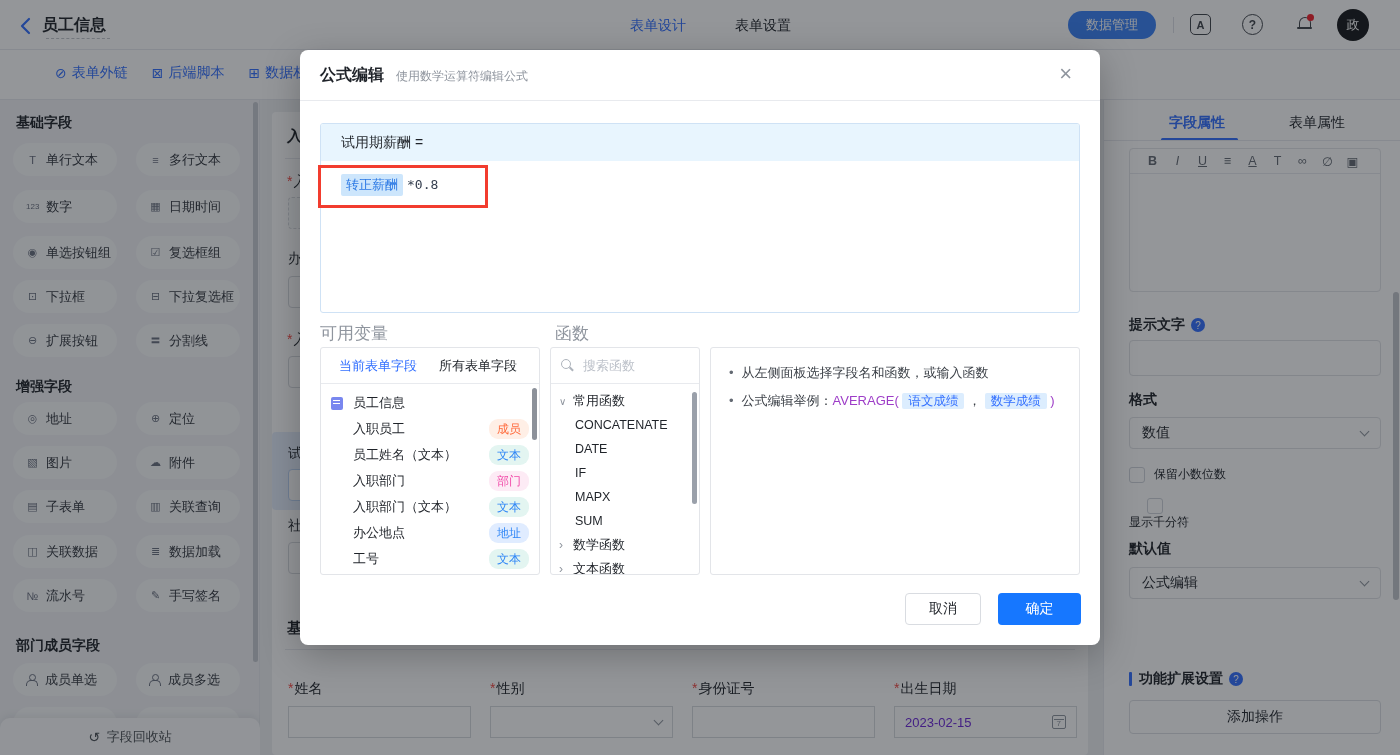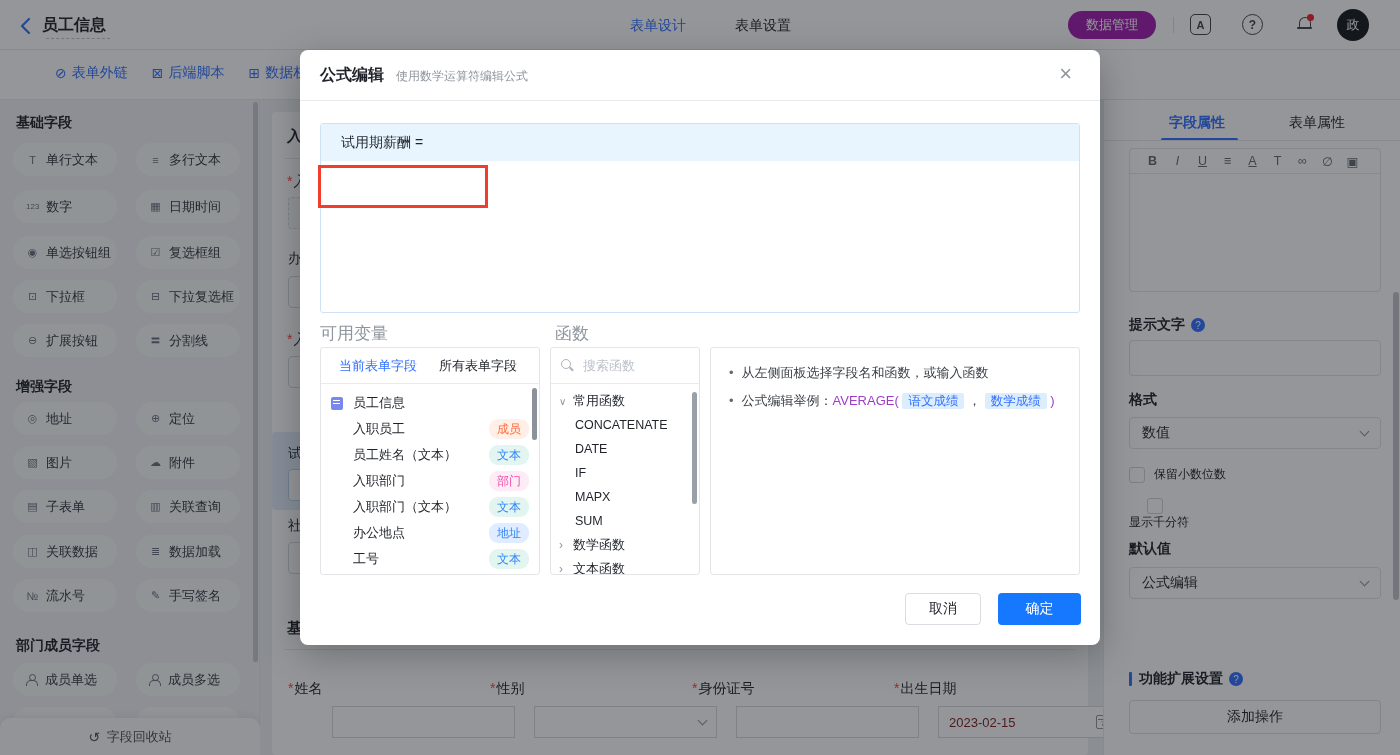--- a/index.html
+++ b/index.html
@@ -6,21 +6,21 @@
   *{box-sizing:border-box;font-family:"Liberation Sans","DejaVu Sans",sans-serif;}
   .stage{position:relative;width:1400px;height:755px;overflow:hidden;background:#eef0f3;}
   .abs{position:absolute;}
 
   
   .hdr{position:absolute;left:0;top:0;width:1400px;height:50px;background:#fff;border-bottom:1px solid #e8eaee;}
   .back-title{font-size:16px;font-weight:600;color:#1f2329;}
   .dash-underline{border-bottom:1px dashed #c3c7cd;height:1px;}
   .top-tab{font-size:14px;color:#1f2329;}
   .top-tab.active{color:#3370ff;}
-  .pill-green{background:#a21caf;color:#fff;border:none;border-radius:15px;height:28px;padding:0 18px;font-size:13px;}
+  .pill-green{background:#3b82f6;color:#fff;border:none;border-radius:15px;height:28px;padding:0 18px;font-size:13px;}
   .vsep{width:1px;height:16px;background:#dcdfe5;}
   .icon-box{width:21px;height:21px;border:1.7px solid #41454c;border-radius:5px;color:#41454c;font-size:11px;font-weight:700;display:flex;align-items:center;justify-content:center;}
   .icon-circle{width:21px;height:21px;border:1.7px solid #41454c;border-radius:50%;color:#41454c;font-size:12px;font-weight:600;display:flex;align-items:center;justify-content:center;}
   .bell{position:relative;width:15px;height:14px;display:inline-block;}
   .bell::before{content:"";position:absolute;left:2px;top:0;width:10px;height:9px;border:1.7px solid #41454c;border-bottom:none;border-radius:6px 6px 0 0;}
   .bell::after{content:"";position:absolute;left:0;top:10px;width:15px;height:1.7px;background:#41454c;border-radius:1px;}
   .bell .dot{position:absolute;right:-2px;top:-3px;width:7px;height:7px;background:#f5222d;border-radius:50%;}
   .avatar{width:32px;height:32px;border-radius:50%;background:#17191c;color:#fff;font-size:13px;display:flex;align-items:center;justify-content:center;}
 
   .subhdr{position:absolute;left:0;top:50px;width:1400px;height:50px;background:#fff;border-bottom:1px solid #e8eaee;}
@@ -42,21 +42,21 @@
 
   
   .canvas{position:absolute;left:260px;top:100px;width:843px;height:655px;background:#eef0f3;}
   .card{position:absolute;left:12px;top:12px;width:816px;height:643px;background:#fff;border-radius:4px;}
   .cv-label{position:absolute;font-size:14px;color:#1f2329;white-space:nowrap;}
   .cv-label.bold{font-weight:700;font-size:15px;}
   .cv-input{position:absolute;width:120px;height:32px;background:#fff;border:1px solid #d8dadf;border-radius:4px;}
   .cv-input.dashed{border-style:dashed;background:#fafbfc;}
   .fld-label{font-size:14px;color:#1f2329;white-space:nowrap;}
   .star{color:#f54a45;margin-right:1px;}
-  .f-input{position:absolute;width:183px;height:32px;background:#fff;border:1px solid #d8dadf;border-radius:0;font-size:13px;color:#7f1d1d;padding:0 10px;margin-left:44px;}
+  .f-input{position:absolute;width:183px;height:32px;background:#fff;border:1px solid #d8dadf;border-radius:0;font-size:13px;color:#6d28d9;padding:0 10px;}
   .chev{display:inline-block;width:7px;height:7px;border-right:1.5px solid #8f959e;border-bottom:1.5px solid #8f959e;transform:rotate(45deg);}
   .cal{position:relative;width:14px;height:14px;border:1.5px solid #8f959e;border-radius:2px;}
   .cal::before{content:"";position:absolute;left:1px;right:1px;top:2.5px;height:1.4px;background:#8f959e;}
   .cal::after{content:"7";position:absolute;left:3.5px;top:3px;font-size:8px;color:#8f959e;}
 
   
   .props{position:absolute;left:1103px;top:100px;width:297px;height:655px;background:#fff;border-left:1px solid #e8eaee;}
   .ptab{font-size:14px;color:#1f2329;}
   .ptab.active{color:#3370ff;font-weight:600;}
   .ptab-line{position:absolute;left:0;top:40px;width:297px;height:1px;background:#e8eaee;}
@@ -377,20 +377,23 @@
       <span class="m-title">公式编辑</span>
       <span class="m-sub">使用数学运算符编辑公式</span>
     </div>
     <button class="m-close">×</button>
     <div class="m-hline"></div>
 
     <div class="fbox">
       <div class="fbox-hd">
           <span>试用期薪酬 =</span>
         </div>
+      <div style="padding:13px 20px;">
+        <span class="fchip">转正薪酬</span><span class="fexpr">*0.8</span>
+      </div>
     </div>
     <div class="redbox"></div>
 
     <div class="sec-label" style="left:20px;top:272px;">可用变量</div>
     <div class="sec-label" style="left:255px;top:272px;">函数</div>
 
     <div class="panel" style="left:20px;width:220px;">
       <div class="vtabs">
         <span class="vtab active">当前表单字段</span>
         <span class="vtab" style="margin-left:22px;">所有表单字段</span>

